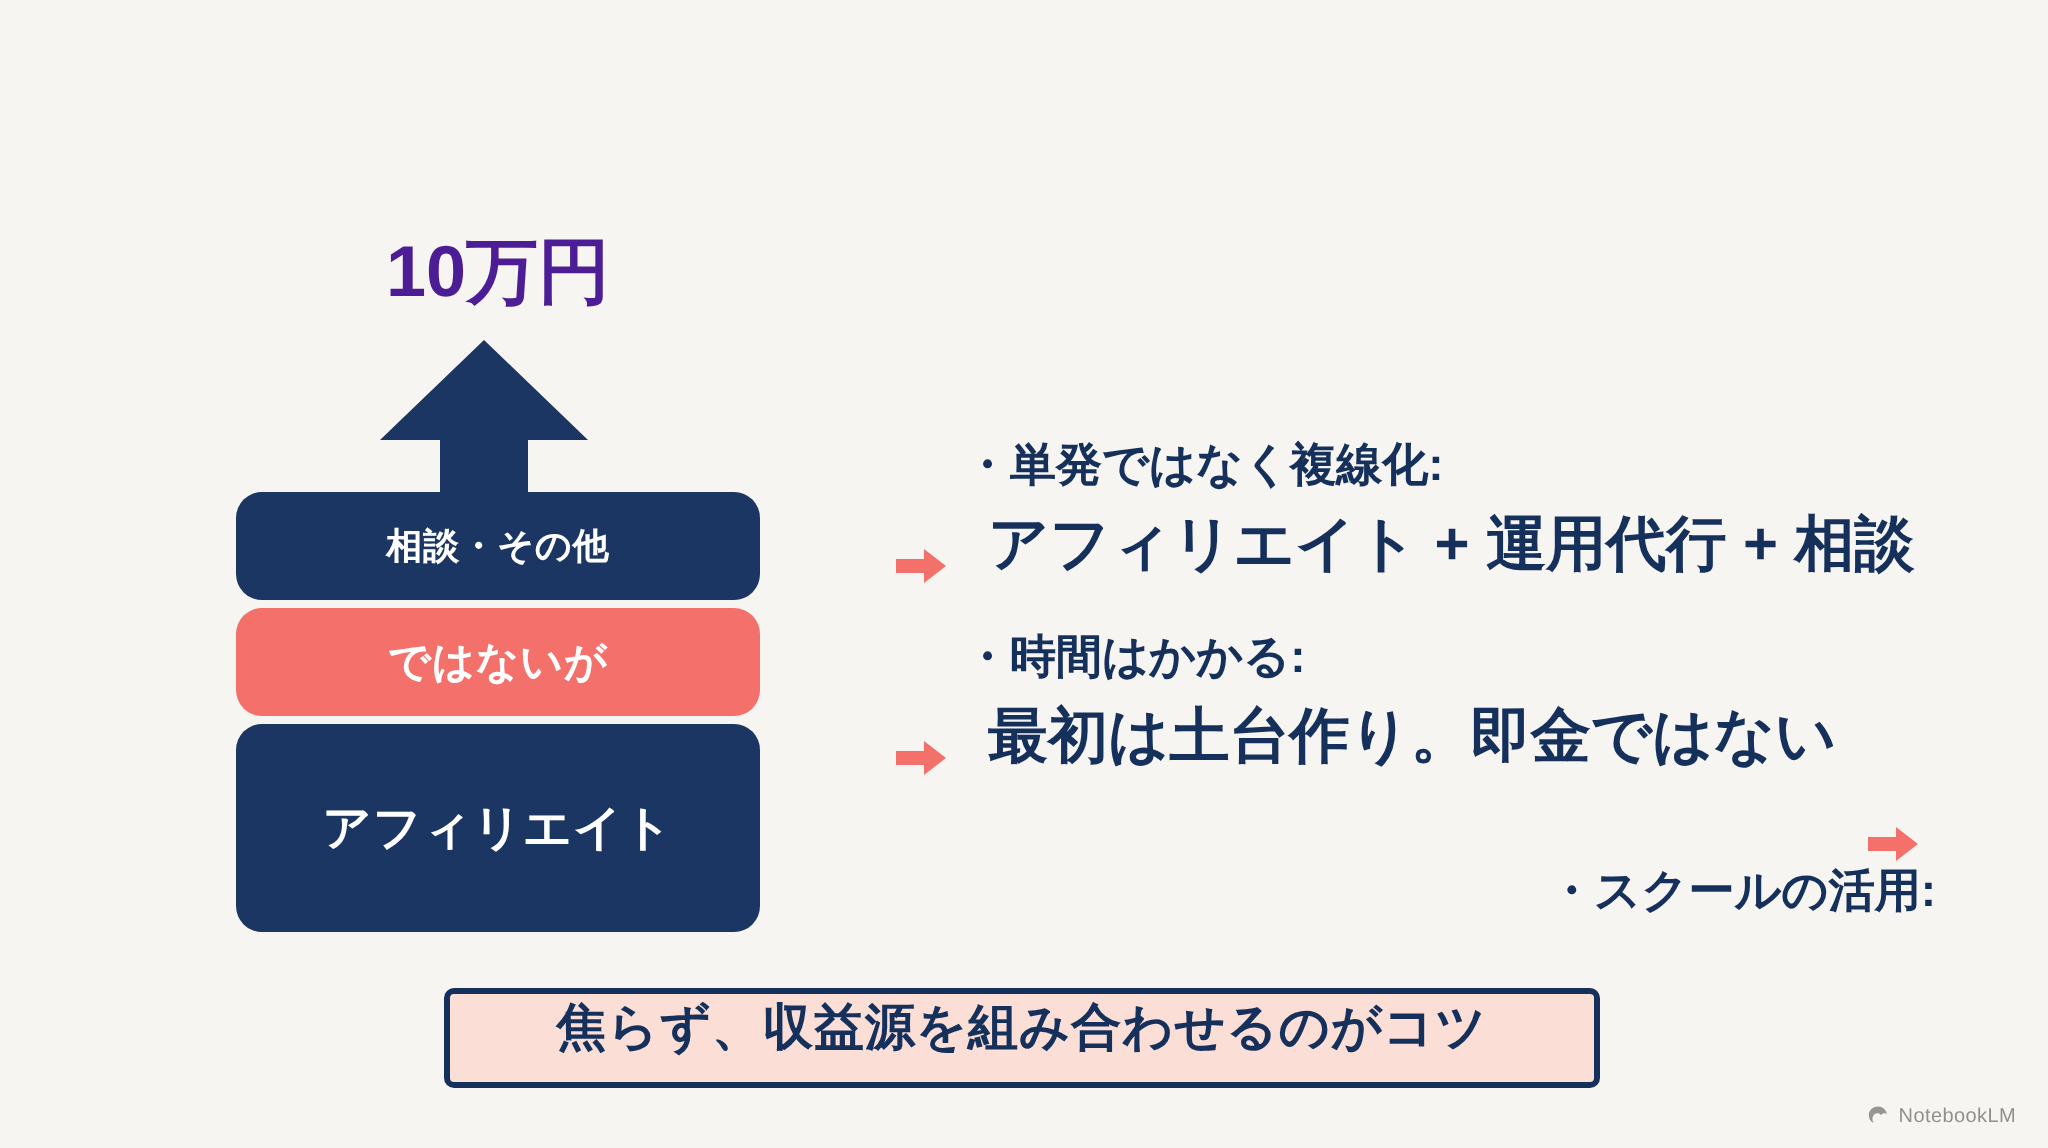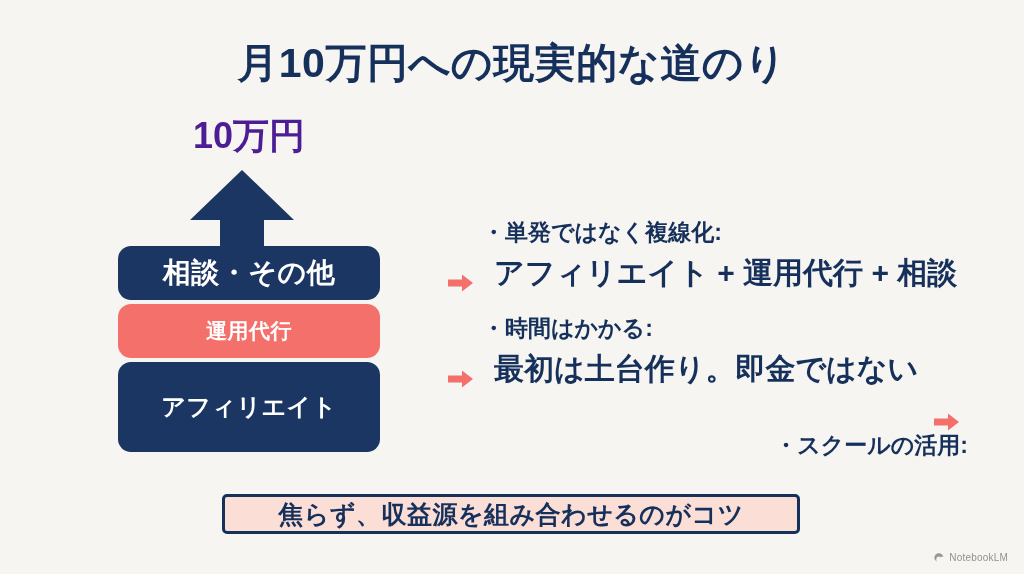--- a/index.html
+++ b/index.html
@@ -76,23 +76,23 @@
     align-items: center;
     justify-content: center;
     box-sizing: border-box;
     margin-bottom: 4px;
     color: #ffffff;
     font-weight: 700;
     letter-spacing: 0.5px;
   }
   .block.navy  { background: #1b3663; }
   .block.coral { background: #f4706a; }
-  .block.top    { height: 54px; font-size: 28px; }
+  .block.top    { height: 54px; font-size: 18px; }
   .block.middle { height: 54px; font-size: 21px; }
-  .block.bottom { height: 90px; font-size: 24px; margin-bottom: 0; }
+  .block.bottom { height: 104px; font-size: 24px; margin-bottom: 0; }
 
   
   .bullets {
     position: absolute;
     left: 448px;
     top: 218px;
     width: 520px;
   }
   .bullet {
     display: flex;
@@ -127,72 +127,72 @@
     white-space: nowrap;
   }
   .bullet-sub.indent-deep { padding-left: 22px; }
 
   
   .callout {
     position: absolute;
     left: 222px;
     top: 494px;
     width: 578px;
-    height: 40px;
+    height: 50px;
     box-sizing: border-box;
     background: #fbdfd7;
     border: 3px solid #16305c;
     border-radius: 5px;
     display: flex;
-    align-items: flex-end;
+    align-items: flex-start;
     justify-content: center;
     color: #16305c;
     font-size: 25px;
     font-weight: 700;
     letter-spacing: 0.5px;
     white-space: nowrap;
   }
 
   
   .watermark {
     position: absolute;
     right: 16px;
     bottom: 10px;
     display: flex;
+    align-items: center;
     gap: 4px;
     opacity: 0.55;
   }
   .watermark .wm-text {
     font-size: 10px;
     color: #3c3c3c;
     letter-spacing: 0.2px;
   }
   .watermark svg { display: block; }
 </style>
 </head>
 <body>
 
 <div id="slide">
 
-  <div class="slide-title">月10万円への現実的な道のり</div>
 
   <div class="goal-label">10万円</div>
 
   <div class="arrow-wrap">
     <svg viewBox="0 0 112 92" xmlns="http://www.w3.org/2000/svg" aria-hidden="true">
       <path d="M56 2 L108 52 L78 52 L78 92 L34 92 L34 52 L4 52 Z" fill="#1b3663"></path>
     </svg>
   </div>
 
   <div class="stack">
     <div class="block navy top">
       <span>相談・その他</span>
     </div>
     <div class="block coral middle">
-      <span>運用代行</span>
+      <span>ではないが</span>
     </div>
     <div class="block navy bottom">
       <span>アフィリエイト</span>
     </div>
   </div>
 
   <div class="bullets">
 
     <div class="bullet">
       <span class="bullet-marker">

